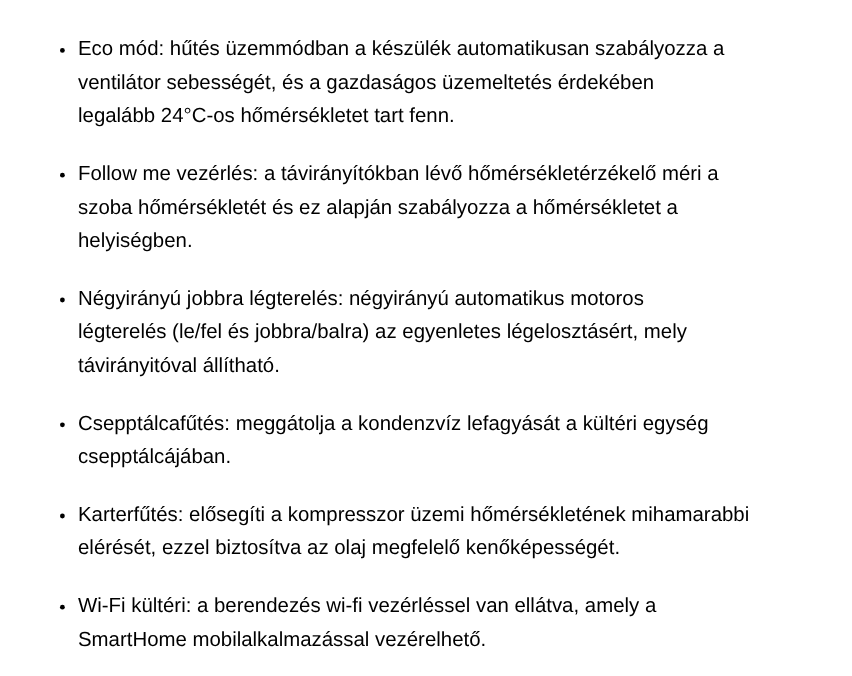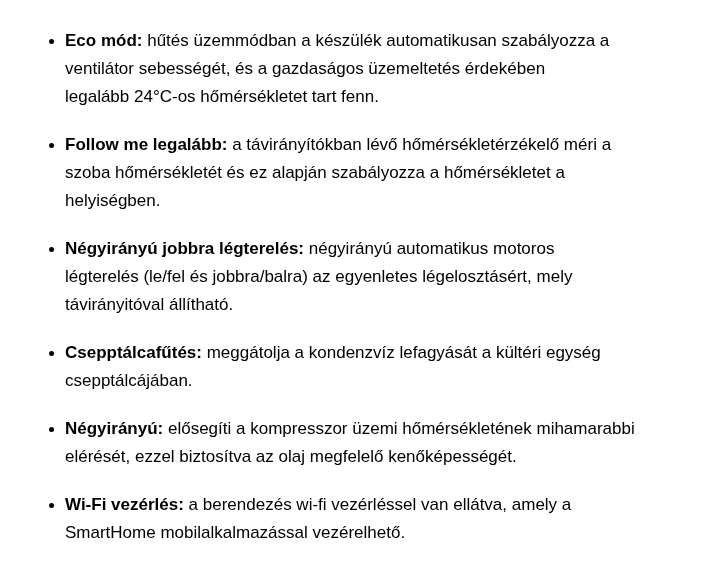--- a/index.html
+++ b/index.html
@@ -28,53 +28,53 @@
     font-size: 17px;
     line-height: 28px;
     margin: 0 0 20px 0;
     max-width: 636px;
   }
   ul.feature-list > li::marker {
     color: #000000;
     font-size: 15px;
   }
   .feature-label {
-    font-weight: bold;
+    font-weight: normal;
     text-align: center;
   }
   .feature-description {
     white-space: pre-line;
   }
 </style>
 </head>
 <body>
 
 <div class="content">
   <ul class="feature-list">
     <li>
       <span class="feature-label">Eco mód:</span><span class="feature-description"> hűtés üzemmódban a készülék automatikusan szabályozza a
 ventilátor sebességét, és a gazdaságos üzemeltetés érdekében
 legalább 24°C-os hőmérsékletet tart fenn.</span>
     </li>
     <li>
-      <span class="feature-label">Follow me legalább:</span><span class="feature-description"> a távirányítókban lévő hőmérsékletérzékelő méri a
+      <span class="feature-label">Follow me vezérlés:</span><span class="feature-description"> a távirányítókban lévő hőmérsékletérzékelő méri a
 szoba hőmérsékletét és ez alapján szabályozza a hőmérsékletet a
 helyiségben.</span>
     </li>
     <li>
       <span class="feature-label">Négyirányú jobbra légterelés:</span><span class="feature-description"> négyirányú automatikus motoros
 légterelés (le/fel és jobbra/balra) az egyenletes légelosztásért, mely
 távirányitóval állítható.</span>
     </li>
     <li>
       <span class="feature-label">Csepptálcafűtés:</span><span class="feature-description"> meggátolja a kondenzvíz lefagyását a kültéri egység
 csepptálcájában.</span>
     </li>
     <li>
-      <span class="feature-label">Négyirányú:</span><span class="feature-description"> elősegíti a kompresszor üzemi hőmérsékletének mihamarabbi
+      <span class="feature-label">Karterfűtés:</span><span class="feature-description"> elősegíti a kompresszor üzemi hőmérsékletének mihamarabbi
 elérését, ezzel biztosítva az olaj megfelelő kenőképességét.</span>
     </li>
     <li>
-      <span class="feature-label">Wi-Fi vezérlés:</span><span class="feature-description"> a berendezés wi-fi vezérléssel van ellátva, amely a
+      <span class="feature-label">Wi-Fi kültéri:</span><span class="feature-description"> a berendezés wi-fi vezérléssel van ellátva, amely a
 SmartHome mobilalkalmazással vezérelhető.</span>
     </li>
   </ul>
 </div>
 
 </body></html>

